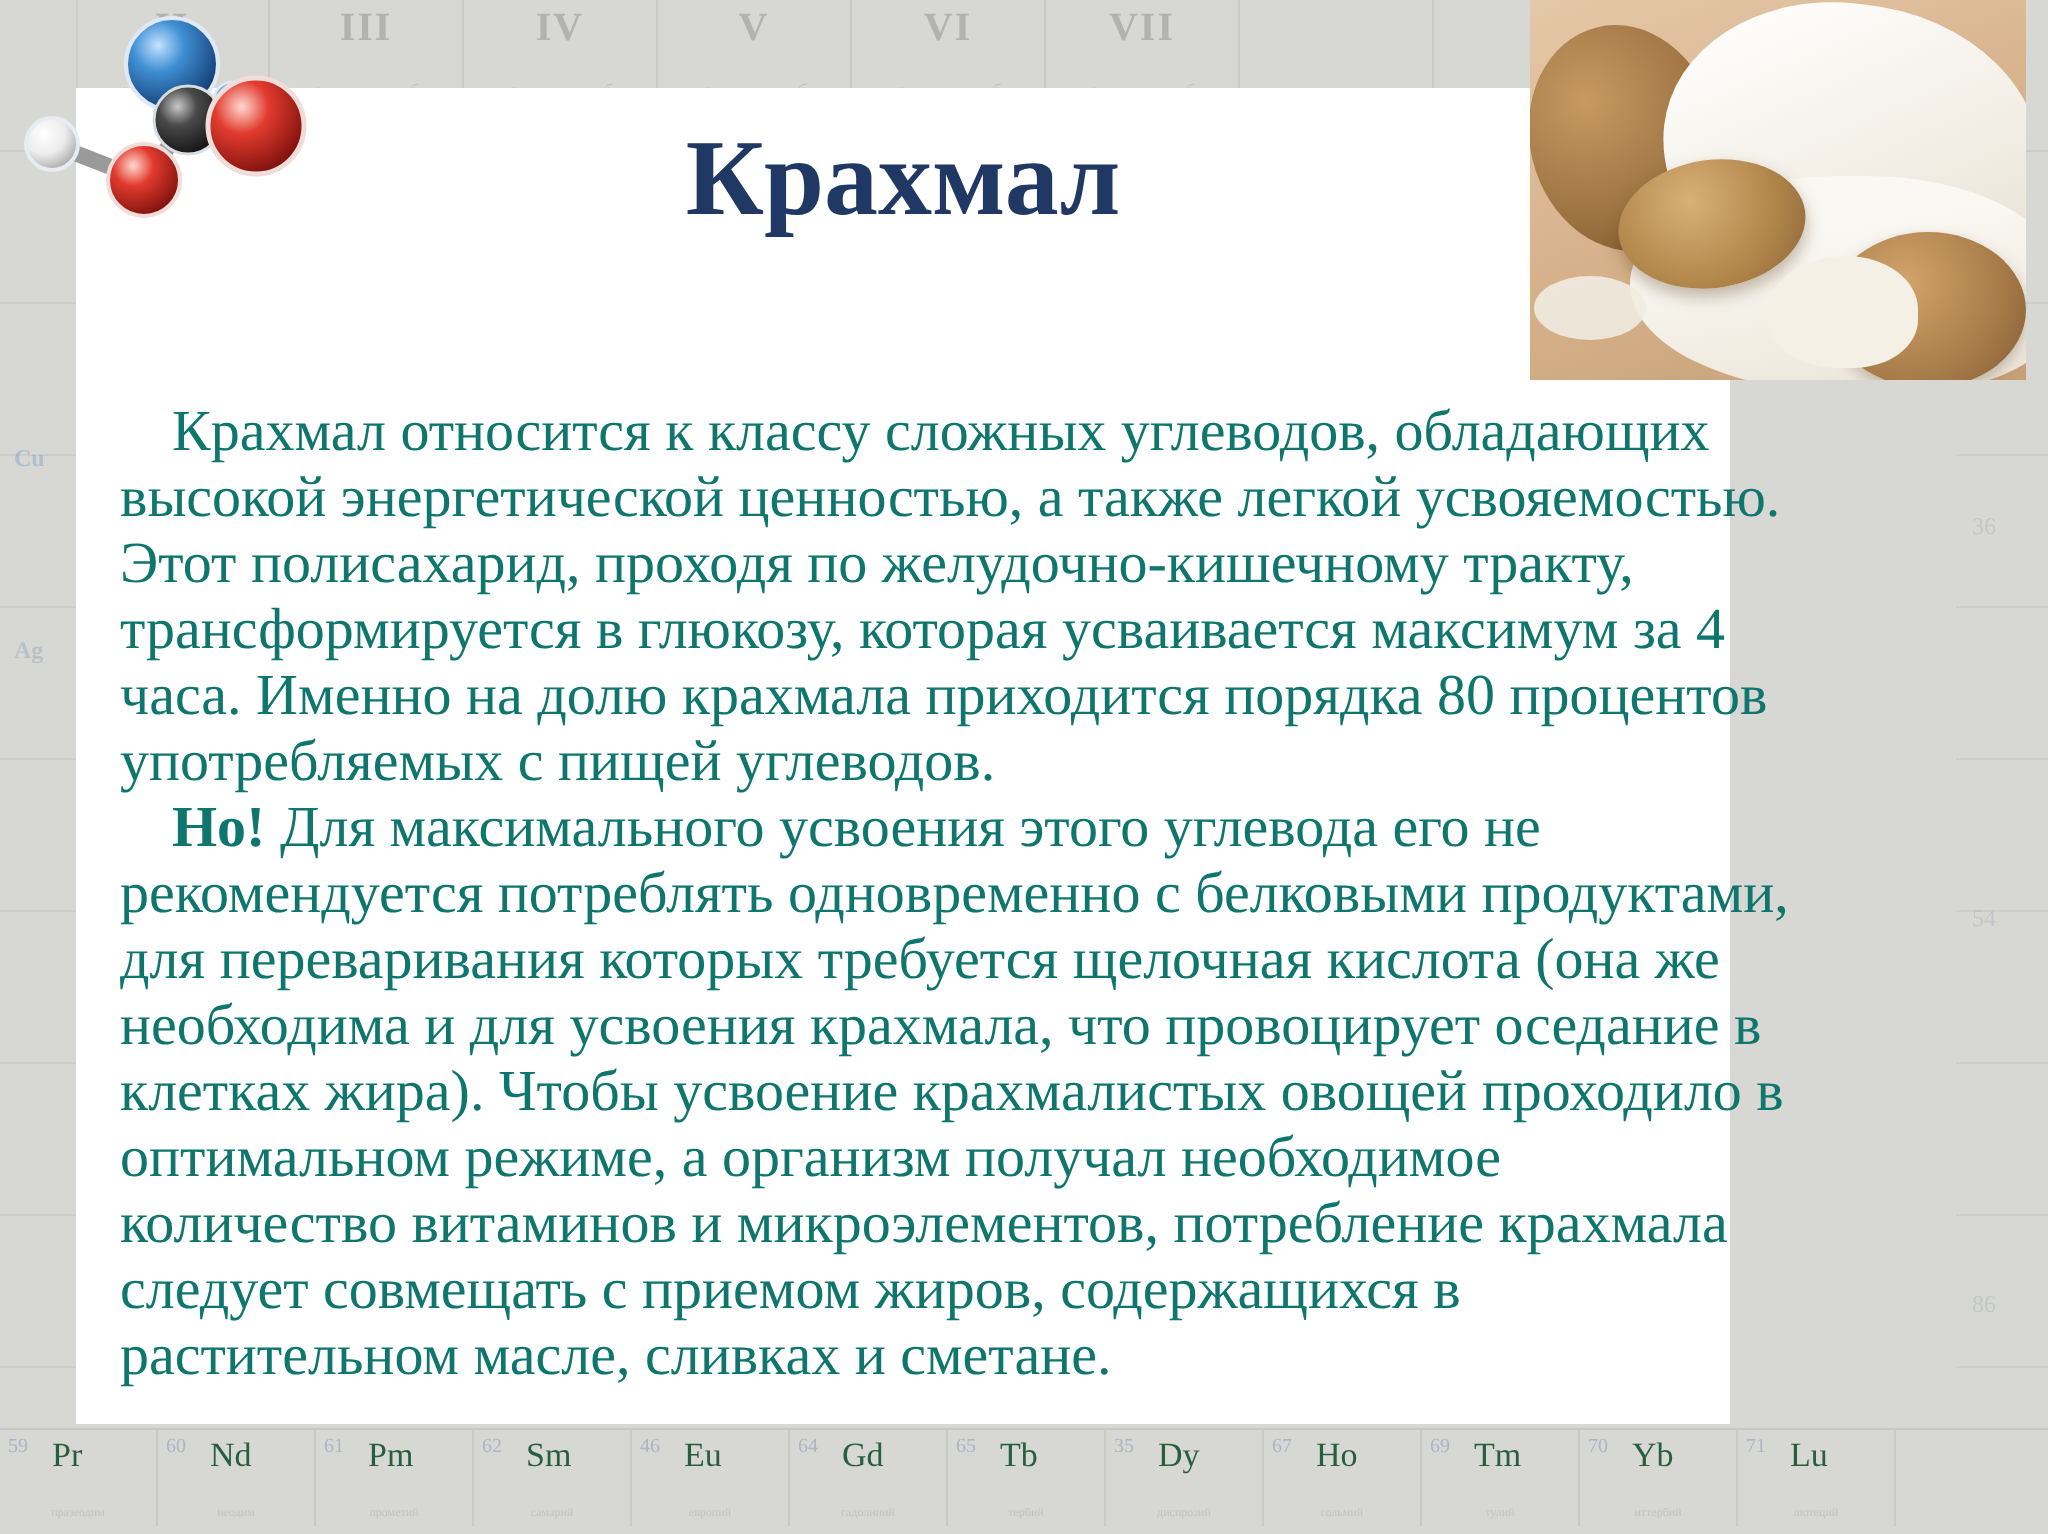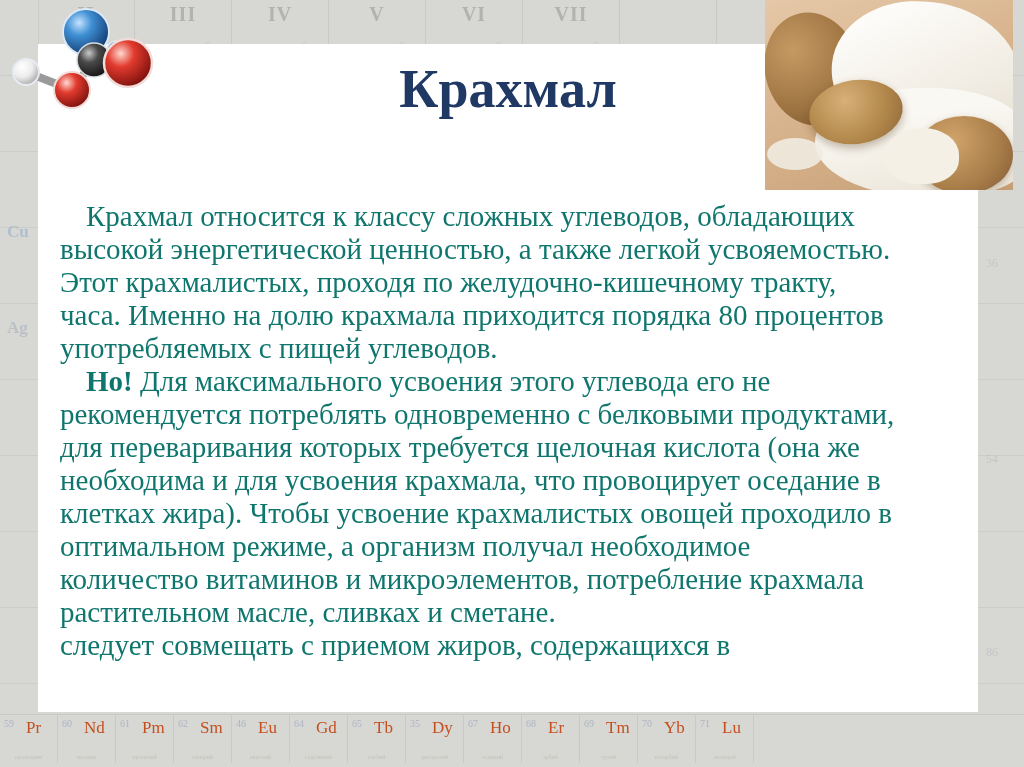--- a/index.html
+++ b/index.html
@@ -10,36 +10,36 @@
   .pt-header{position:absolute;left:38px;top:0;width:986px;height:44px;display:flex;z-index:0;}
   .pt-hcell{width:97px;height:52px;box-sizing:border-box;border-right:1px solid rgba(110,110,105,.12);
             border-bottom:1px solid rgba(110,110,105,.12);position:relative;text-align:center;}
   .pt-num{display:block;font-size:20px;font-weight:bold;color:#b2b2ae;line-height:28px;letter-spacing:1px;}
   .pt-sub{position:absolute;bottom:1px;left:0;right:0;display:flex;justify-content:space-around;
           font-size:9px;font-style:italic;color:#c2c2bd;}
   .pt-side{position:absolute;top:0;bottom:55px;z-index:0;
            background:repeating-linear-gradient(to bottom,transparent 0 75px,rgba(110,110,105,.10) 75px 76px);}
   .pt-left{left:0;width:38px;border-right:1px solid rgba(110,110,105,.10);}
   .pt-right{left:978px;width:46px;}
-  .pt-el{position:absolute;left:7px;font-size:17px;font-weight:bold;opacity:.45;}
+  .pt-el{position:absolute;left:7px;font-size:12px;font-weight:bold;opacity:.45;}
   .pt-el.cu{top:222px;color:#7fa3cc;}
   .pt-el.ag{top:318px;color:#97a5b8;}
   .pt-el.au{top:412px;color:#d4a364;margin-left:44px;}
   .pt-rn{position:absolute;left:8px;font-size:12px;color:#bfc3c6;opacity:.8;}
   .rn0{top:256px;} .rn1{top:452px;} .rn2{top:645px;}
   .pt-lanth{position:absolute;left:0;top:714px;width:1030px;height:48px;display:flex;z-index:0;
             border-top:1px solid rgba(110,110,105,.14);}
-  .lcell{width:58px;box-sizing:border-box;border-right:1px solid rgba(110,110,105,.12);position:relative;}
+  .lcell{width:79px;box-sizing:border-box;border-right:1px solid rgba(110,110,105,.12);position:relative;}
   .lnum{position:absolute;left:4px;top:3px;font-size:10px;color:#a6aec2;opacity:.85;}
-  .lsym{position:absolute;left:26px;top:3px;font-size:17px;color:#c2410c;opacity:.9;}
+  .lsym{position:absolute;left:26px;top:3px;font-size:17px;color:#14532d;opacity:.9;}
   .lname{position:absolute;left:0;right:0;bottom:3px;text-align:center;font-size:6px;
          color:#c1c4bc;white-space:nowrap;overflow:hidden;}
 
   
-  .panel{position:absolute;left:38px;top:44px;width:940px;height:668px;background:#ffffff;z-index:1;}
+  .panel{position:absolute;left:38px;top:44px;width:827px;height:668px;background:#ffffff;z-index:1;}
   .title{margin:14px 0 0 0;text-align:center;font-size:54px;font-weight:bold;color:#1f3864;line-height:1.15;}
   .body{margin:80px 0 0 22px;font-size:29px;line-height:33px;color:#0f766e;}
   .line{white-space:nowrap;}
   .indent{text-indent:26px;}
   .lead{font-weight:bold;}
 
   
   .photo{position:absolute;left:765px;top:0;width:248px;height:190px;overflow:hidden;z-index:2;
          background:linear-gradient(160deg,#e5c8a8 0%,#d8b48e 45%,#c69f75 100%);}
   .potato{position:absolute;border-radius:50%;}
@@ -170,25 +170,20 @@
       <span class="lnum">35</span>
       <span class="lsym">Dy</span>
       <span class="lname">диспрозий</span>
     </div>
     <div class="lcell">
       <span class="lnum">67</span>
       <span class="lsym">Ho</span>
       <span class="lname">гольмий</span>
     </div>
     <div class="lcell">
-      <span class="lnum">68</span>
-      <span class="lsym">Er</span>
-      <span class="lname">эрбий</span>
-    </div>
-    <div class="lcell">
       <span class="lnum">69</span>
       <span class="lsym">Tm</span>
       <span class="lname">тулий</span>
     </div>
     <div class="lcell">
       <span class="lnum">70</span>
       <span class="lsym">Yb</span>
       <span class="lname">иттербий</span>
     </div>
     <div class="lcell">
@@ -197,34 +192,35 @@
       <span class="lname">лютеций</span>
     </div>
   </div>
 
   <div class="panel">
     <h1 class="title">Крахмал</h1>
     <div class="body">
       <div>
         <div class="line indent">Крахмал относится к классу сложных углеводов, обладающих</div>
         <div class="line">высокой энергетической ценностью, а также легкой усвояемостью.</div>
-        <div class="line">Этот крахмалистых, проходя по желудочно-кишечному тракту,</div>
+        <div class="line">Этот полисахарид, проходя по желудочно-кишечному тракту,</div>
+        <div class="line">трансформируется в глюкозу, которая усваивается максимум за 4</div>
         <div class="line">часа. Именно на долю крахмала приходится порядка 80 процентов</div>
         <div class="line">употребляемых с пищей углеводов.</div>
       </div>
       <div>
         <div class="line indent"><span class="lead">Но!</span> <span>Для максимального усвоения этого углевода его не</span></div>
         <div class="line">рекомендуется потреблять одновременно с белковыми продуктами,</div>
         <div class="line">для переваривания которых требуется щелочная кислота (она же</div>
         <div class="line">необходима и для усвоения крахмала, что провоцирует оседание в</div>
         <div class="line">клетках жира). Чтобы усвоение крахмалистых овощей проходило в</div>
         <div class="line">оптимальном режиме, а организм получал необходимое</div>
         <div class="line">количество витаминов и микроэлементов, потребление крахмала</div>
+        <div class="line">следует совмещать с приемом жиров, содержащихся в</div>
         <div class="line">растительном масле, сливках и сметане.</div>
-        <div class="line">следует совмещать с приемом жиров, содержащихся в</div>
       </div>
     </div>
   </div>
 
   <div class="photo">
     <div class="potato pt1"></div>
     <div class="potato pt2"></div>
     <div class="powder pw1"></div>
     <div class="powder pw2"></div>
     <div class="potato pt3"></div>

